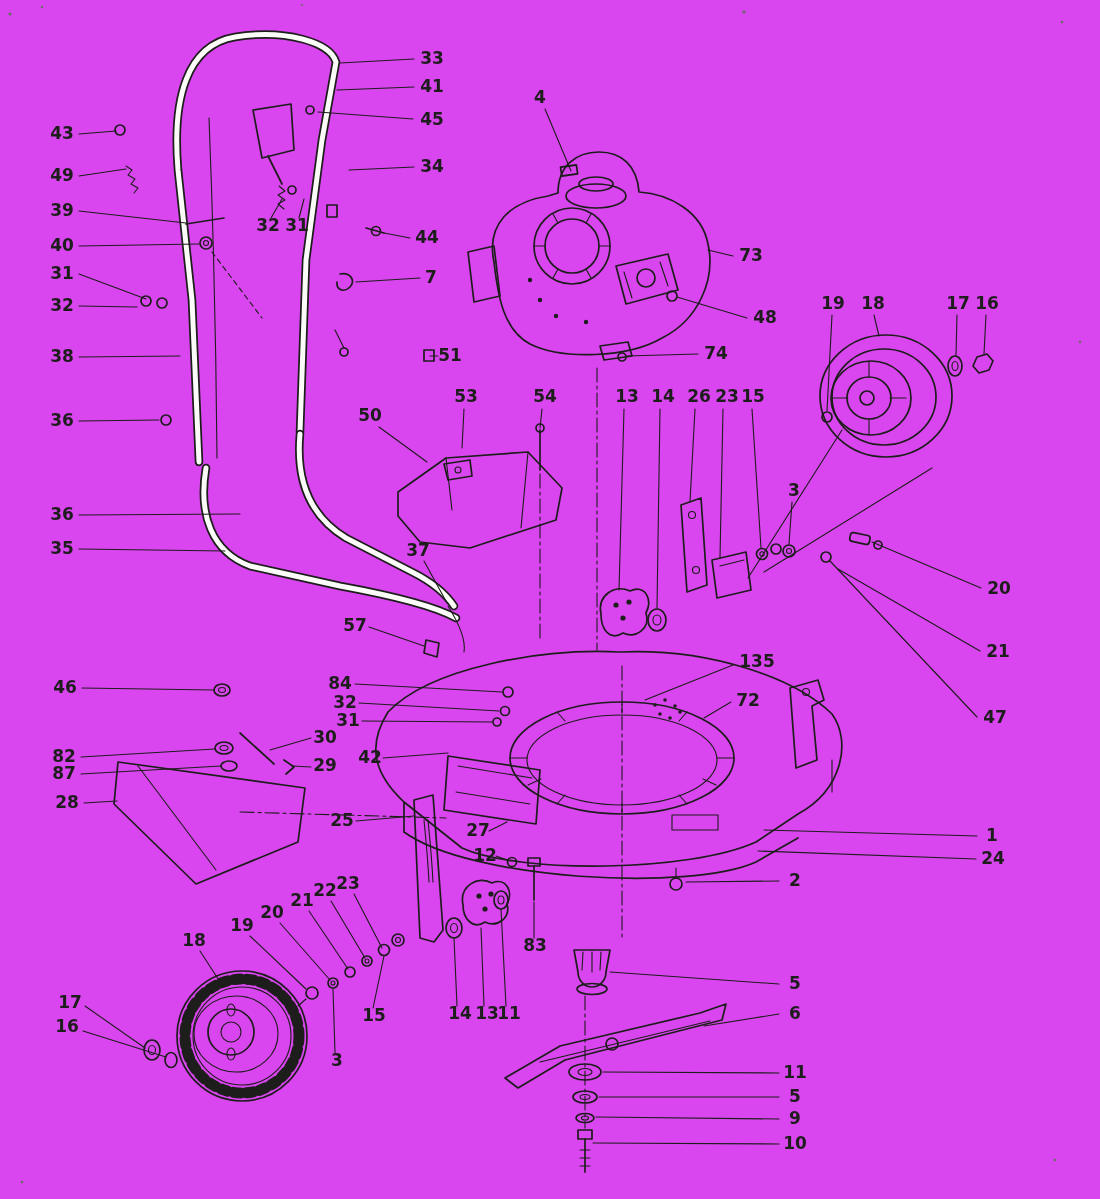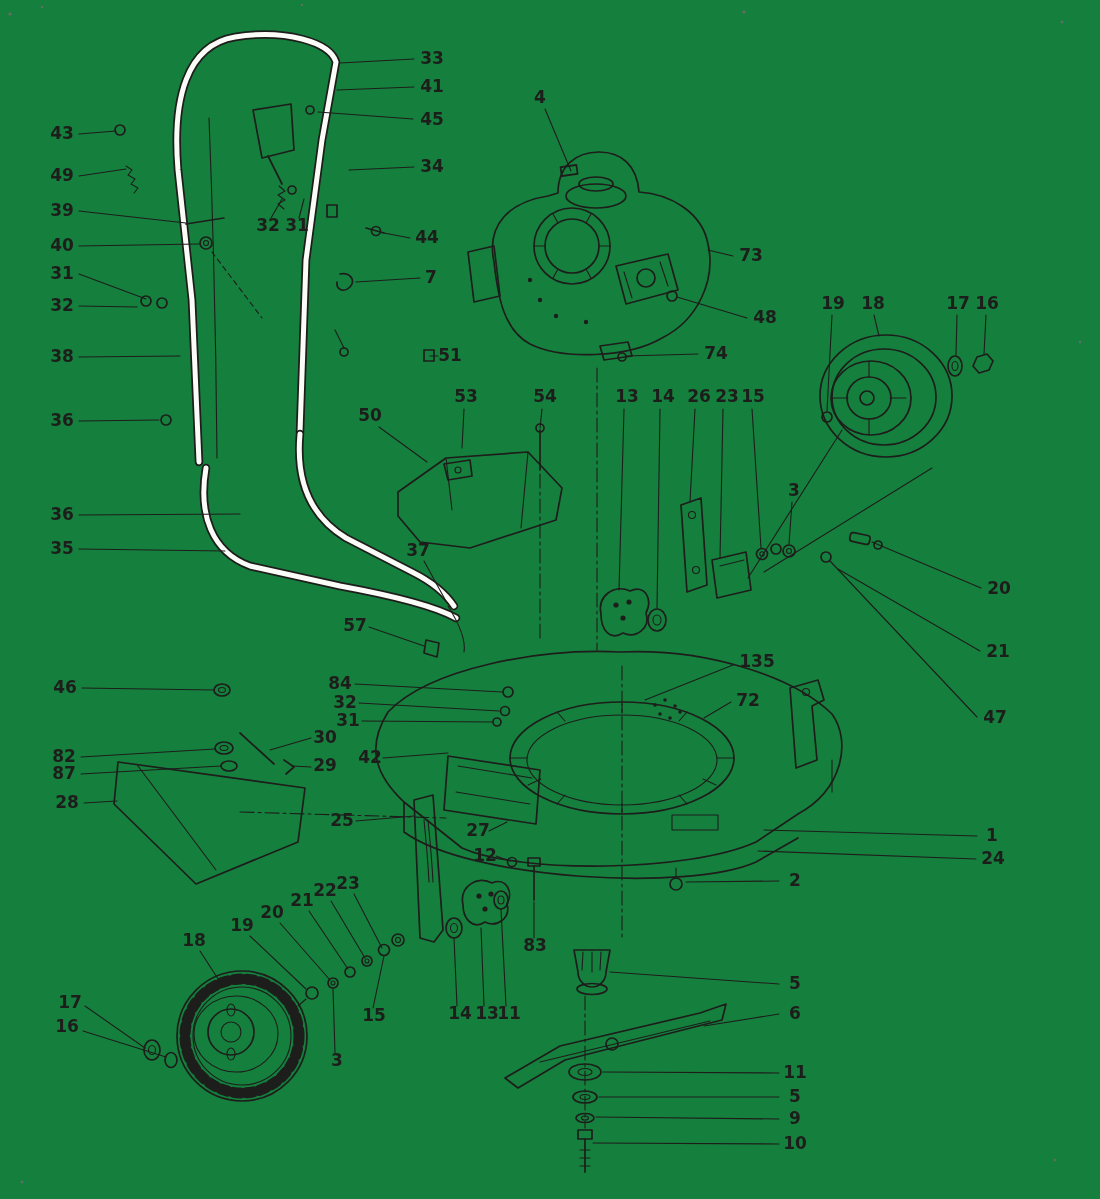--- a/index.html
+++ b/index.html
@@ -1,19 +1,19 @@
 <!DOCTYPE html>
 <html><head>
 <meta charset="utf-8">
 <style>
   html,body{margin:0;padding:0;background:#e8e8e4;}
   .page{
     position:relative;
     width:1100px;height:1199px;
-    background:#15803d;
+    background:#d946ef;
     overflow:hidden;
     font-family:"DejaVu Sans",sans-serif;
   }
   svg{display:block}
   
   .ink path,.ink circle,.ink ellipse,.ink rect,.ink line{
     fill:none;stroke:#1d1d1b;stroke-width:1.7;
     stroke-linecap:round;stroke-linejoin:round;
   }
   .ink .thin{stroke-width:1.1}

